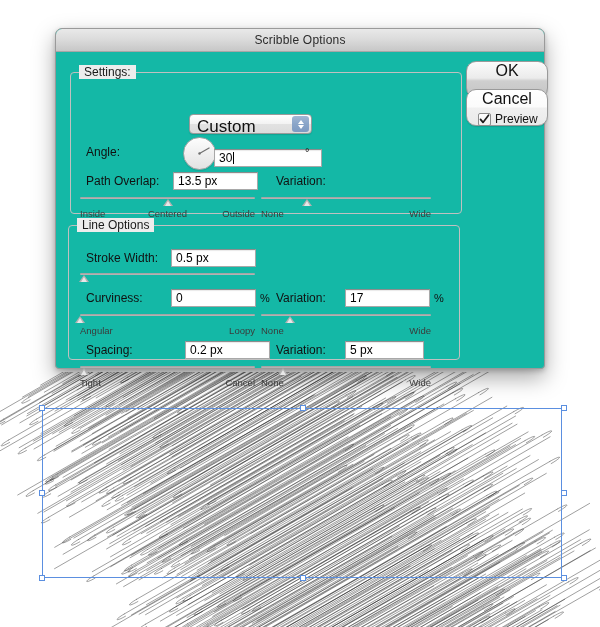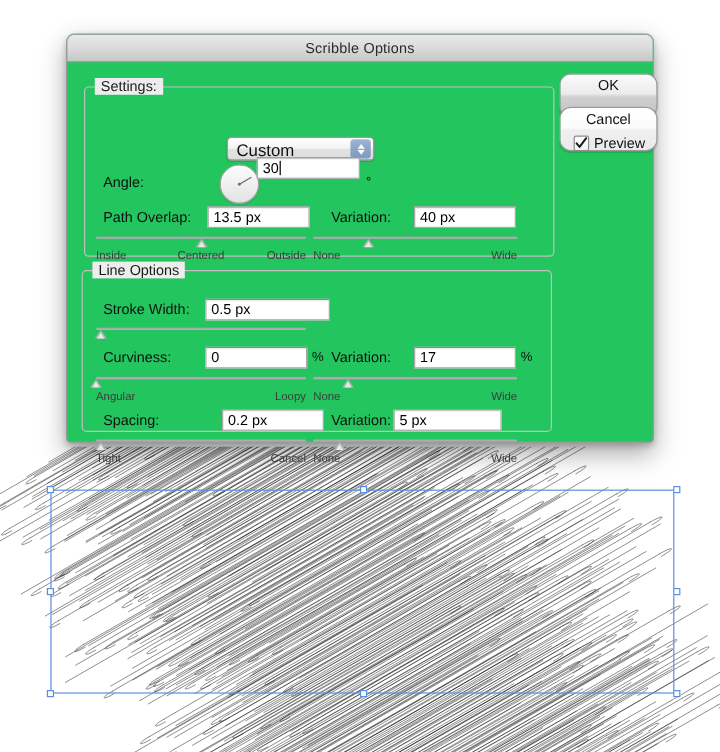--- a/index.html
+++ b/index.html
@@ -26,21 +26,21 @@
     border:1px solid #5b8fe0;box-sizing:border-box;pointer-events:none;
   }
   .sel-handle{
     position:absolute;width:6px;height:6px;background:#ffffff;
     border:1px solid #5b8fe0;box-sizing:border-box;
   }
 
   
   #dialog{
     position:absolute;left:55px;top:28px;width:490px;height:341px;
-    background:#22c55e;
+    background:#14b8a6;
     border:1px solid #9a9a9a;
     border-radius:7px 7px 4px 4px;
     box-shadow:0 9px 22px rgba(0,0,0,0.34), 0 2px 5px rgba(0,0,0,0.2);
     box-sizing:border-box;
   }
   #title-bar{
     height:22px;
     border-radius:6px 6px 0 0;
     background:linear-gradient(to bottom,#e9e9e9 0%,#dcdcdc 45%,#c7c7c7 100%);
     border-bottom:1px solid #a6a6a6;
@@ -82,21 +82,21 @@
 
   
   #settings-combo{
     position:absolute;left:133px;top:62px;width:123px;height:20px;
     border:1px solid #9a9a9a;border-radius:4px;
     background:linear-gradient(to bottom,#ffffff 0%,#f3f3f3 48%,#e2e2e2 52%,#dcdcdc 100%);
     box-sizing:border-box;
     box-shadow:0 1px 1px rgba(0,0,0,0.12);
   }
   #settings-combo-label{
-    position:absolute;left:7px;top:2px;font-size:14px;color:#111;
+    position:absolute;left:7px;top:2px;font-size:17px;color:#111;
   }
   #combo-stepper{
     position:absolute;right:2px;top:1px;width:17px;height:16px;
     border-radius:3px;
     background:linear-gradient(to bottom,#9fb6d4 0%,#8aa5c8 50%,#7d9ac2 100%);
     display:flex;flex-direction:column;align-items:center;justify-content:center;
   }
   .step-arrow{width:0;height:0;border-left:3px solid transparent;border-right:3px solid transparent;}
   .step-up{border-bottom:4px solid #ffffff;margin-bottom:1px;}
   .step-down{border-top:4px solid #ffffff;}
@@ -130,21 +130,21 @@
     border-bottom:5px solid #e8e8e8;
   }
   .endlabel{
     position:absolute;font-size:9.5px;color:#3b3b3b;top:12px;white-space:nowrap;
   }
   .endlabel.right{right:0;}
 
   
   .capsule-btn{
     position:absolute;width:82px;height:37px;border-radius:10px;
-    box-sizing:border-box;text-align:center;line-height:18px;font-size:12px;
+    box-sizing:border-box;text-align:center;line-height:18px;font-size:16px;
     border:1px solid #9a9a9a;
     box-shadow:0 1px 1px rgba(0,0,0,0.14);
   }
   #ok-button{
     left:466px;top:61px;color:#111;
     background:linear-gradient(to bottom,#fbfbfb 0%,#ebebeb 46%,#cfcfcf 54%,#c4c4c4 100%);
   }
   #cancel-button{
     left:466px;top:89px;color:#111;
     background:linear-gradient(to bottom,#ffffff 0%,#fbfbfb 48%,#f0f0f0 52%,#eaeaea 100%);
@@ -208,34 +208,31 @@
 
     <span class="lbl" style="left:30px;top:93px;">Angle:</span>
 
     <div id="angle-dial">
       <svg width="31" height="31" viewBox="0 0 31 31">
         <line x1="15.5" y1="15.5" x2="25.5" y2="9.7" stroke="#6e6e6e" stroke-width="1.1"></line>
         <circle cx="15.5" cy="15.5" r="1.2" fill="#6e6e6e"></circle>
       </svg>
     </div>
 
-    <div class="tfield" style="left:158px;top:79px;width:86px;">
+    <div class="tfield" style="left:158px;top:97px;width:108px;">
       <span>30</span><span class="caret"></span>
     </div>
     <span class="unit" style="left:249px;top:94px;">°</span>
 
     <span class="lbl" style="left:30px;top:122px;">Path Overlap:</span>
     <div class="tfield" style="left:117px;top:120px;width:85px;">
       <span>13.5 px</span>
     </div>
 
     <span class="lbl" style="left:220px;top:122px;">Variation:</span>
-    <div class="tfield" style="left:289px;top:120px;width:85px;">
-      <span>40 px</span>
-    </div>
 
     <div class="slider" style="left:24px;top:144px;width:175px;">
       <div class="slider-track"></div>
       <div class="slider-thumb" style="left:50%;"></div>
       <span class="endlabel" style="left:0;">Inside</span>
       <span class="endlabel" style="left:50%;transform:translateX(-50%);">Centered</span>
       <span class="endlabel right">Outside</span>
     </div>
 
     <div class="slider" style="left:205px;top:144px;width:170px;">
@@ -243,21 +240,21 @@
       <div class="slider-thumb" style="left:27%;"></div>
       <span class="endlabel" style="left:0;">None</span>
       <span class="endlabel right">Wide</span>
     </div>
 
     <div class="group-box" style="left:12px;top:173px;width:390px;height:133px;">
       <span class="group-title" style="left:8px;">Line Options</span>
     </div>
 
     <span class="lbl" style="left:30px;top:199px;">Stroke Width:</span>
-    <div class="tfield" style="left:115px;top:197px;width:104px;">
+    <div class="tfield" style="left:115px;top:197px;width:85px;">
       <span>0.5 px</span>
     </div>
     <div class="slider" style="left:24px;top:220px;width:175px;">
       <div class="slider-track"></div>
       <div class="slider-thumb" style="left:2%;"></div>
     </div>
 
     <span class="lbl" style="left:30px;top:239px;">Curviness:</span>
     <div class="tfield" style="left:115px;top:237px;width:85px;">
       <span>0</span>
@@ -282,21 +279,21 @@
       <span class="endlabel" style="left:0;">None</span>
       <span class="endlabel right">Wide</span>
     </div>
 
     <span class="lbl" style="left:30px;top:291px;">Spacing:</span>
     <div class="tfield" style="left:129px;top:289px;width:85px;">
       <span>0.2 px</span>
     </div>
 
     <span class="lbl" style="left:220px;top:291px;">Variation:</span>
-    <div class="tfield" style="left:272px;top:289px;width:90px;">
+    <div class="tfield" style="left:289px;top:289px;width:79px;">
       <span>5 px</span>
     </div>
 
     <div class="slider" style="left:24px;top:313px;width:175px;">
       <div class="slider-track"></div>
       <div class="slider-thumb" style="left:2%;"></div>
       <span class="endlabel" style="left:0;">Tight</span>
       <span class="endlabel right">Cancel</span>
     </div>
     <div class="slider" style="left:205px;top:313px;width:170px;">

